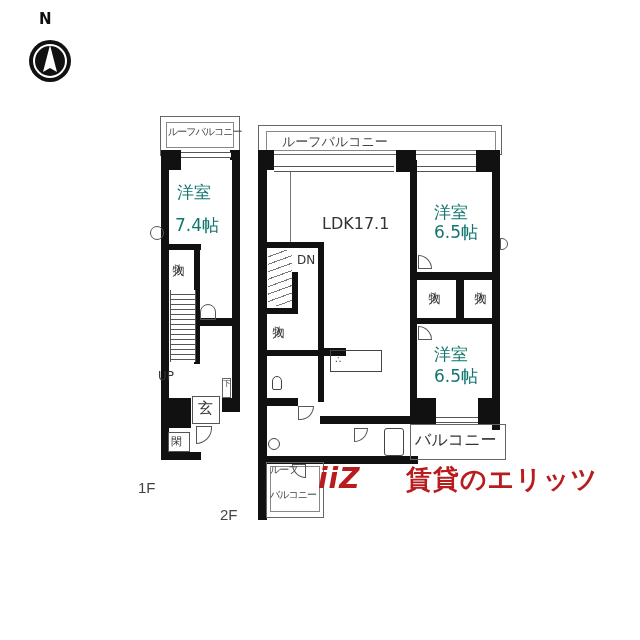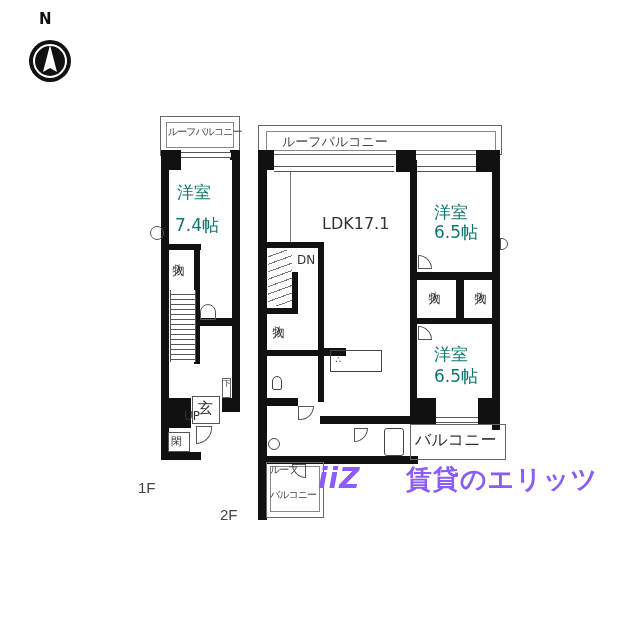--- a/index.html
+++ b/index.html
@@ -6,21 +6,21 @@
     body { width:640px; height:640px; position:relative; overflow:hidden; font-family:"DejaVu Sans", sans-serif; }
     .abs { position:absolute; }
     .wall { position:absolute; background:#111; }
     .thin { position:absolute; border:1.2px solid #666; box-sizing:border-box; }
     .lbl { position:absolute; color:#333; font-family:"DejaVu Sans", sans-serif; line-height:1.05; white-space:nowrap; }
     .room-lbl { font-size:17px; color:#0f766e; }
     .small-lbl { font-size:12px; color:#333; }
     .tiny-lbl { font-size:10px; color:#444; letter-spacing:-1px; }
     .floor-lbl { font-size:15px; color:#444; font-family:"Liberation Sans", sans-serif; }
     .vertical { writing-mode:vertical-rl; text-orientation:upright; }
-    .watermark { font-size:26px; color:#8b5cf6; font-weight:bold; font-family:"DejaVu Sans", sans-serif; letter-spacing:1px; }
+    .watermark { font-size:26px; color:#b91c1c; font-weight:bold; font-family:"DejaVu Sans", sans-serif; letter-spacing:1px; }
     .window { position:absolute; border-top:1px solid #555; border-bottom:1px solid #555; background:#fff; box-sizing:border-box; }
     .door-arc { position:absolute; border:1px solid #555; box-sizing:border-box; }
   </style>
 </head>
 <body>
 
 <div class="lbl" style="left:39px;top:12px;font-size:15px;font-weight:bold;color:#111;">N</div>
 <div class="abs" style="left:27px;top:38px;width:46px;height:46px;">
   <svg width="46" height="46" viewBox="0 0 46 46">
     <circle cx="23" cy="23" r="21" fill="#111"></circle>
@@ -56,21 +56,21 @@
   <div class="wall" style="left:222px;top:398px;width:18px;height:14px;"></div>
   <div class="wall" style="left:161px;top:452px;width:40px;height:8px;"></div>
   <div class="thin" style="left:222px;top:378px;width:9px;height:20px;"></div>
   <div class="thin" style="left:192px;top:396px;width:28px;height:28px;border-color:#555;"></div>
   <div class="thin" style="left:168px;top:432px;width:22px;height:20px;border-color:#555;"></div>
   <div class="door-arc" style="left:196px;top:426px;width:16px;height:18px;border-radius:0 0 16px 0;"></div>
 
   <div class="lbl room-lbl" style="left:177px;top:184px;">洋室</div>
   <div class="lbl room-lbl" style="left:175px;top:205px;margin-top:12px;">7.4帖</div>
   <div class="lbl small-lbl vertical" style="left:172px;top:254px;">物入</div>
-  <div class="lbl small-lbl" style="left:184px;top:370px;margin-top:40px;">UP</div>
+  <div class="lbl small-lbl" style="left:158px;top:370px;">UP</div>
   <div class="lbl" style="left:198px;top:401px;font-size:15px;">玄</div>
   <div class="lbl tiny-lbl" style="left:223px;top:380px;font-size:8px;">下</div>
   <div class="lbl" style="left:171px;top:436px;font-size:11px;">閑</div>
 
   <div class="lbl floor-lbl" style="left:138px;top:480px;">1F</div>
 </div>
 
 <div>
 
   <div class="thin" style="left:258px;top:125px;width:244px;height:30px;"></div>

